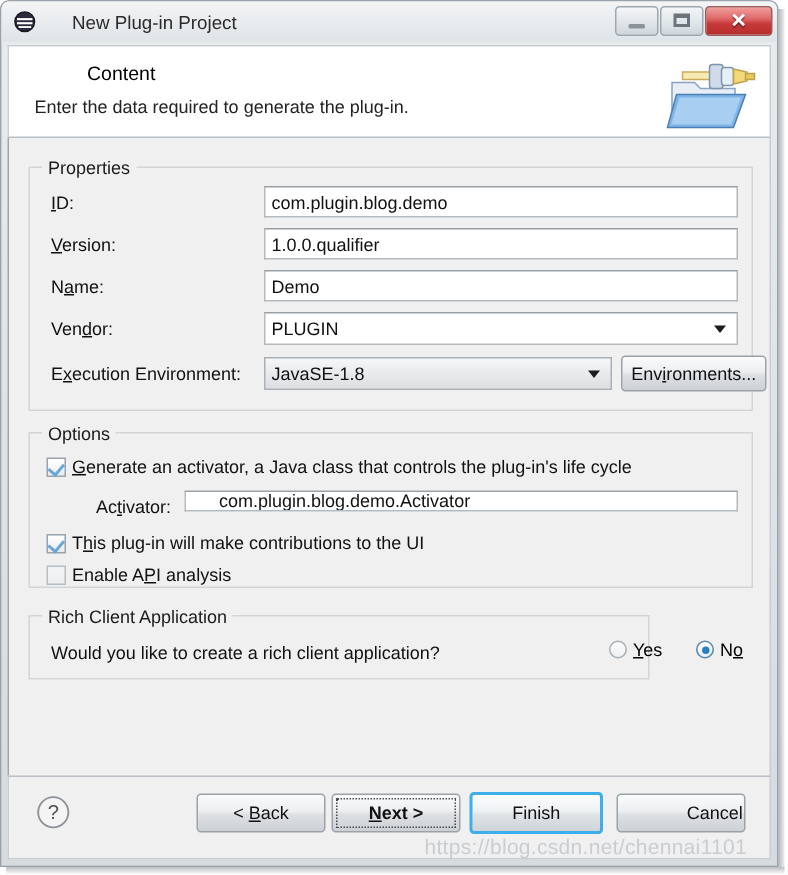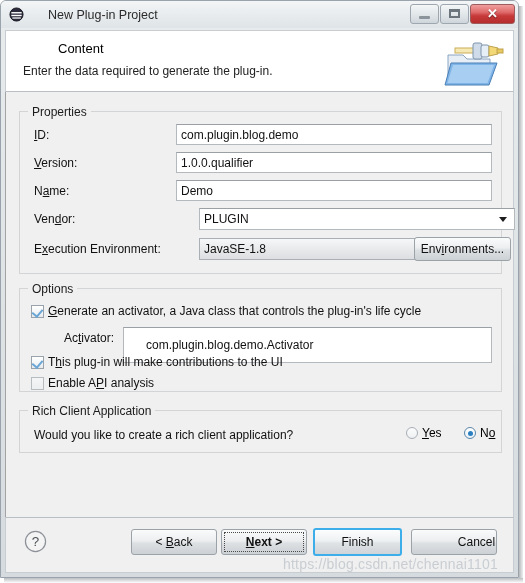--- a/index.html
+++ b/index.html
@@ -196,21 +196,20 @@
     box-sizing: border-box;
     border: 1px solid #b4b9bd;
     border-top-color: #9aa0a5;
     background: #ffffff;
     font-size: 12px;
     color: #111111;
     display: flex;
     align-items: center;
     padding: 0 4px;
     white-space: nowrap;
-    margin-left: 23px;
   }
   .combo.readonly {
     background: linear-gradient(180deg,#f6f7f8 0%,#e9eaec 50%,#dcdee1 100%);
     border-color: #a9afb5;
   }
   .combo .arrow {
     position: absolute;
     right: 7px; top: 50%;
     margin-top: -2px;
     width: 0; height: 0;
@@ -420,36 +419,36 @@
 
     <div class="group" style="left:13px; top:196px; width:483px; height:104px;">
       <span class="legend">Options</span>
 
       <div class="checkrow" style="left:11px; top:15px;">
         <span class="cbox checked"></span>
         <span class="lbl"><span class="mn">G</span><span>enerate an activator, a Java class that controls the plug-in's life cycle</span></span>
       </div>
 
       <span class="row-label" style="left:44px; top:42px;"><span>Ac</span><span class="mn">t</span><span>ivator:</span></span>
-      <div class="textfield" style="left:103px; top:38px; width:369px; height:36px;padding-left:22px;">
+      <div class="textfield" style="left:103px; top:38px; width:369px; height:14px;padding-left:22px;">
         <span>com.plugin.blog.demo.Activator</span>
       </div>
 
       <div class="checkrow" style="left:11px; top:66px;">
         <span class="cbox checked"></span>
         <span class="lbl"><span>T</span><span class="mn">h</span><span>is plug-in will make contributions to the UI</span></span>
       </div>
 
       <div class="checkrow" style="left:11px; top:87px;">
         <span class="cbox disabledlook"></span>
         <span class="lbl"><span>Enable A</span><span class="mn">P</span><span>I analysis</span></span>
       </div>
     </div>
 
-    <div class="group" style="left:13px; top:318px; width:483px; height:43px;">
+    <div class="group" style="left:13px; top:318px; width:414px; height:43px;">
       <span class="legend">Rich Client Application</span>
 
       <span class="row-label" style="left:14px; top:17px;">Would you like to create a rich client application?</span>
 
       <div class="radiorow" style="left:386px; top:15px;">
         <span class="rbtn"></span>
         <span class="lbl"><span class="mn">Y</span><span>es</span></span>
       </div>
 
       <div class="radiorow" style="left:444px; top:15px;">

